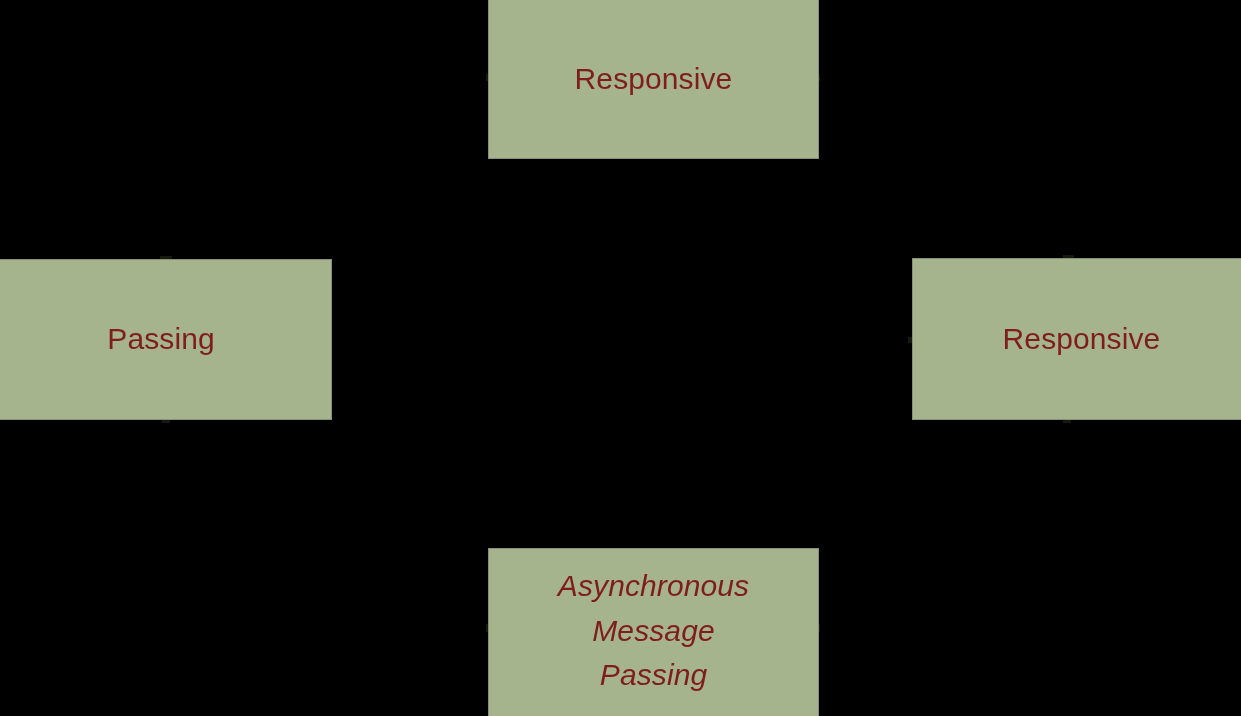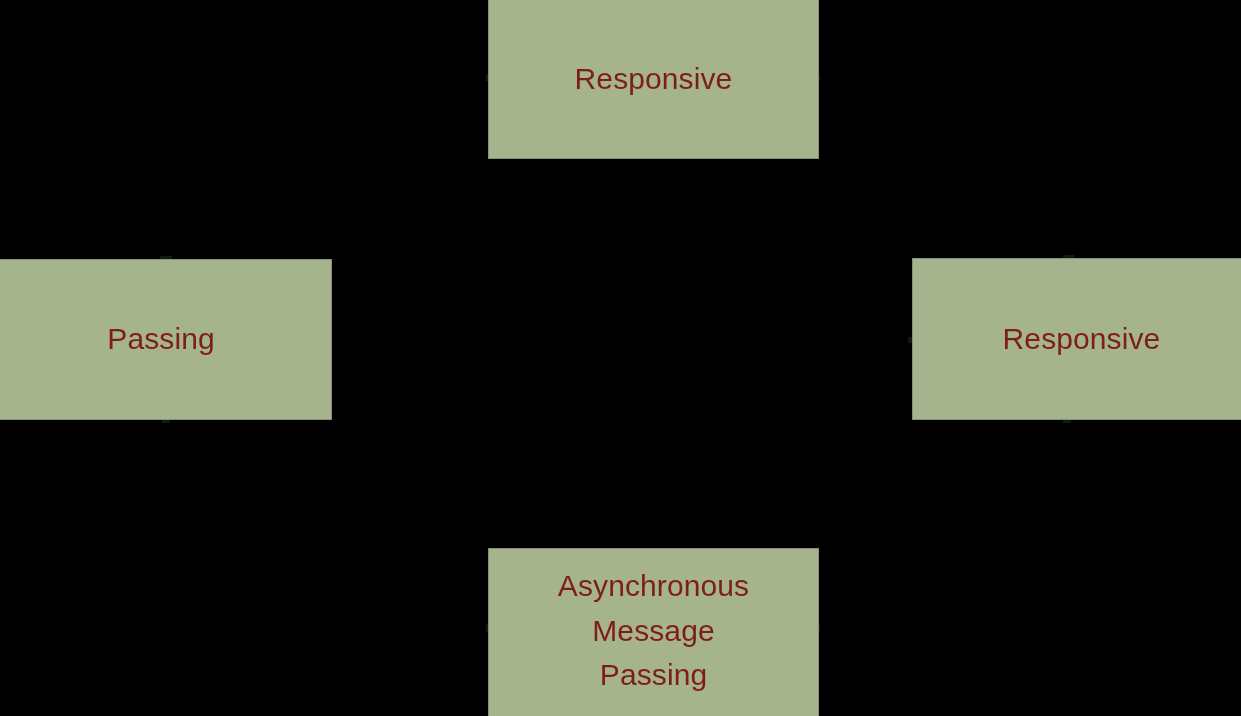--- a/index.html
+++ b/index.html
@@ -50,21 +50,21 @@
     padding: 0 8px;
   }
 
   
   #node-responsive { left: 488px; top: -8px;  width: 331px; height: 167px; }
   #node-elastic    { left: -10px; top: 259px; width: 342px; height: 161px; }
   #node-resilient  { left: 912px; top: 258px; width: 339px; height: 162px; }
   #node-async      { left: 488px; top: 548px; width: 331px; height: 176px; }
 
   #node-responsive .node-label { transform: translateY(4px); }
-  #node-async .node-label      { transform: translateY(-5px); }
+  #node-async .node-label      { transform: translateY(-5px); font-style: italic; }
 </style>
 </head>
 <body>
 
 <div id="canvas">
 
   <div class="connector" style="left:330px; top:78px; width:158px; height:2px;"></div>
   <div class="connector" style="left:819px; top:78px; width:95px; height:2px;"></div>
   <div class="connector" style="left:330px; top:628px; width:158px; height:2px;"></div>
   <div class="connector" style="left:819px; top:628px; width:95px; height:2px;"></div>

